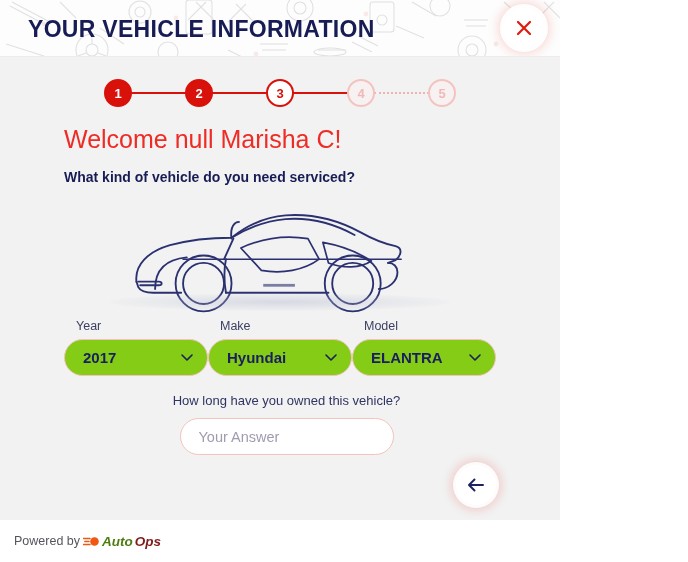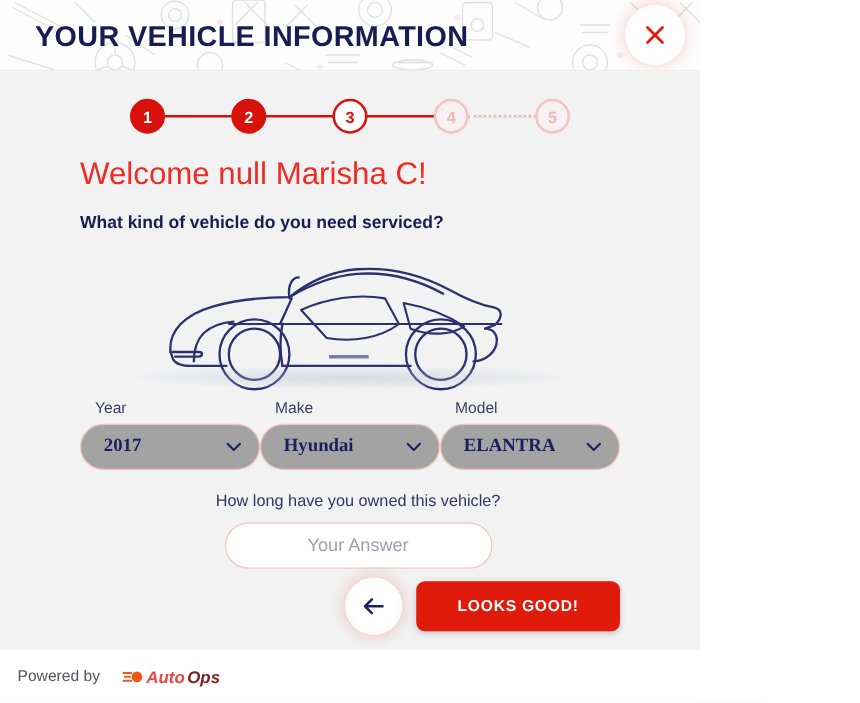--- a/index.html
+++ b/index.html
@@ -187,26 +187,25 @@
     color: #3b3f63;
     margin-bottom: 6px;
     padding-left: 12px;
   }
   .select-box {
     position: relative;
     width: 100%;
     height: 37px;
     border: 1.6px solid #f4c2bd;
     border-radius: 20px;
-    background: #a3a3a3;
+    background: #84cc16;
     display: flex;
     align-items: center;
     padding: 0 30px 0 18px;
     cursor: pointer;
-    font-family: Liberation Serif, serif;
   }
   .select-value {
     font-size: 15px;
     font-weight: bold;
     color: #191e5e;
     overflow: hidden;
     text-overflow: ellipsis;
     white-space: nowrap;
   }
   .chevron {
@@ -236,21 +235,20 @@
     width: 214px;
     height: 37px;
     border: 1.6px solid #f4c2bd;
     border-radius: 20px;
     background: #ffffff;
     padding: 0 18px;
     font-size: 14.5px;
     color: #191e5e;
     font-family: "Liberation Sans", sans-serif;
     outline: none;
-    text-align: center;
   }
   .answer-input::placeholder { color: #9d9db0; }
 
   
   .actions {
     position: absolute;
     right: 64px;
     top: 408px;
     display: flex;
     align-items: center;
@@ -290,35 +288,35 @@
     height: 42px;
     width: 100%;
     background: #ffffff;
     display: flex;
     align-items: center;
     padding-left: 14px;
   }
   .powered {
     display: flex;
     align-items: center;
-    gap: 18px;
+    gap: 3px;
   }
   .powered-text {
     font-size: 12.5px;
     color: #55555f;
   }
   .brand {
     display: flex;
     align-items: center;
     gap: 2px;
     font-size: 13.5px;
     font-weight: bold;
     font-style: italic;
   }
-  .brand-auto { color: #ef4444; }
+  .brand-auto { color: #4d7c0f; }
   .brand-ops  { color: #7f1d1d; text-align: right; }
 </style>
 </head>
 <body>
 
 <div class="app-window">
 
   <div class="header">
 
     <svg class="header-pattern" width="688" height="57" viewBox="0 0 688 57" aria-hidden="true">
@@ -496,21 +494,20 @@
       <div class="owned-label">How long have you owned this vehicle?</div>
       <input class="answer-input" type="text" placeholder="Your Answer" style="">
     </div>
 
     <div class="actions">
       <button class="back-btn" aria-label="Back">
         <svg width="18" height="14" viewBox="0 0 18 14">
           <path d="M16 7 L2 7 M7.5 1.5 L2 7 L7.5 12.5" stroke="#1d2360" stroke-width="2" fill="none" stroke-linecap="round" stroke-linejoin="round"></path>
         </svg>
       </button>
-      <button class="primary-btn">LOOKS GOOD!</button>
     </div>
 
   </div>
 
   <div class="footer">
     <div class="powered">
       <span class="powered-text">Powered by</span>
       <span class="brand">
         <svg width="16" height="11" viewBox="0 0 16 11" style="margin-right:1px;">
           <circle cx="11.5" cy="5.5" r="4.3" fill="#ef5713"></circle>

